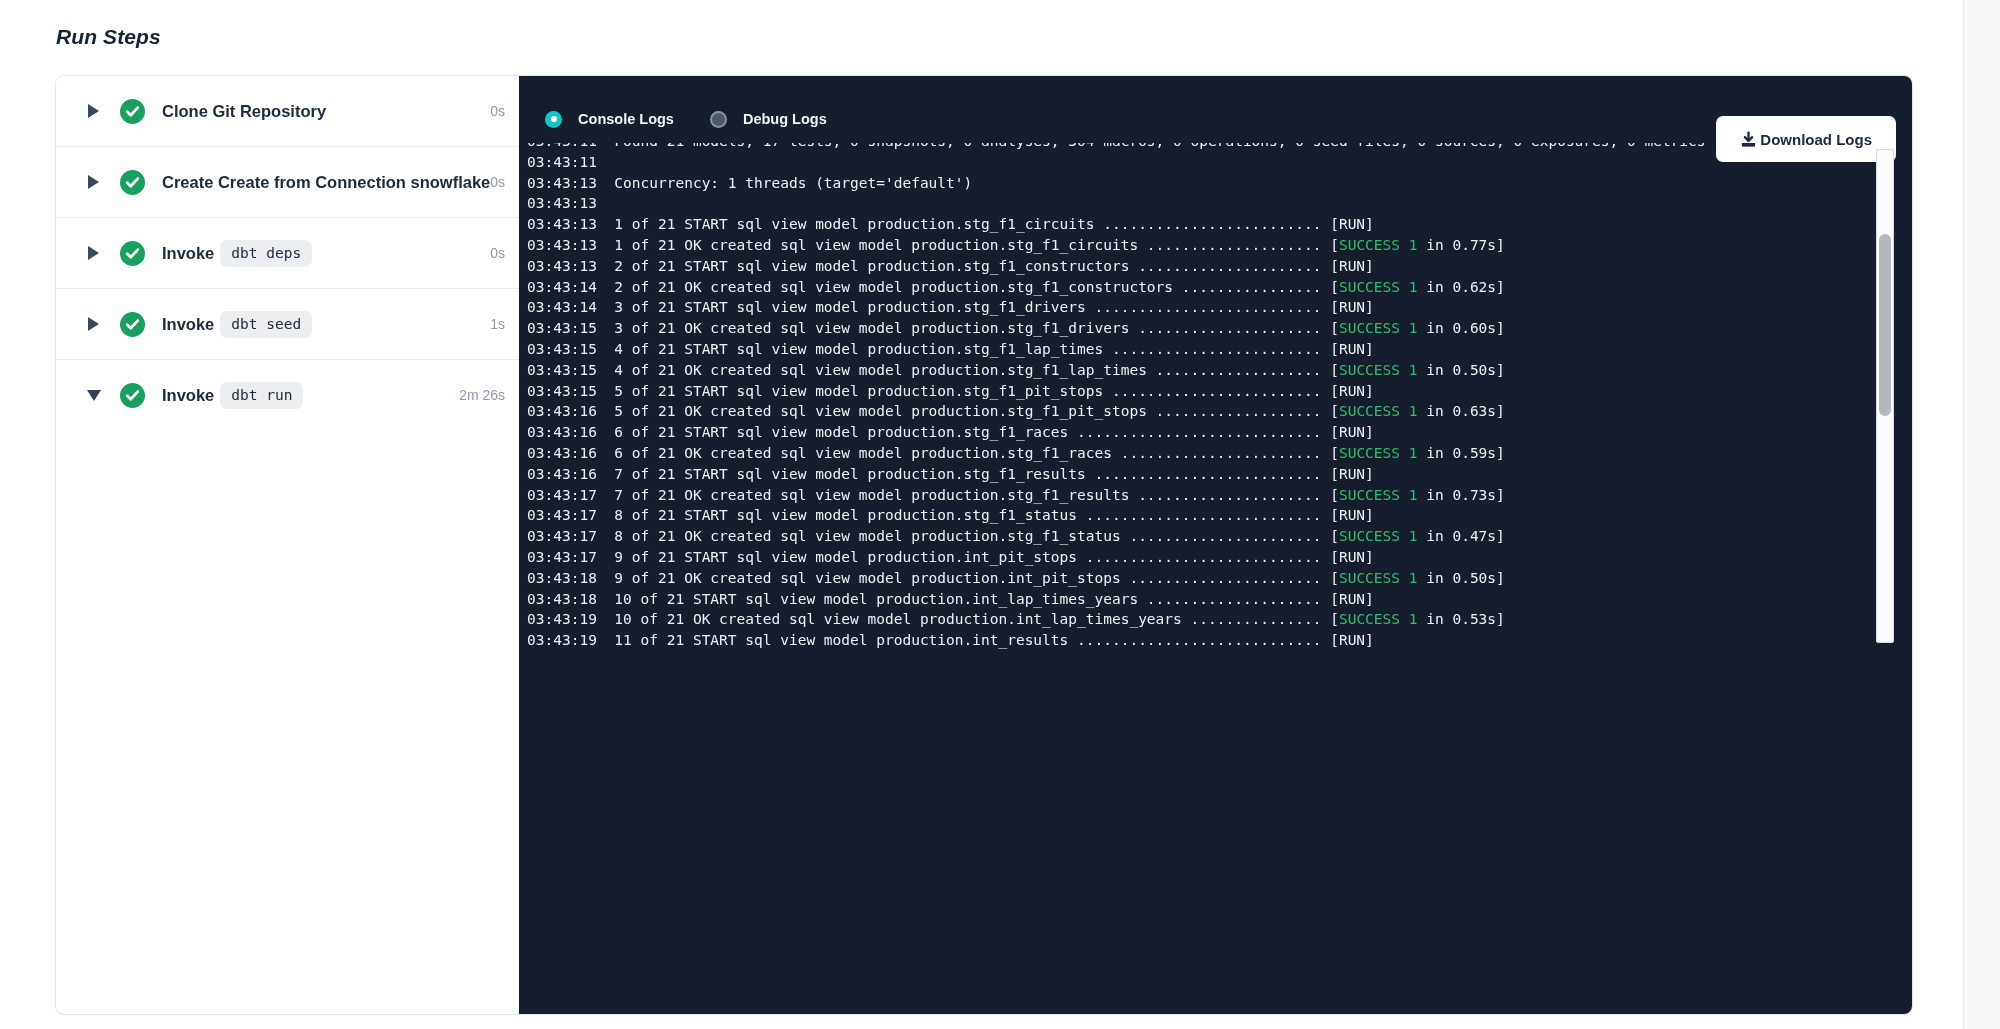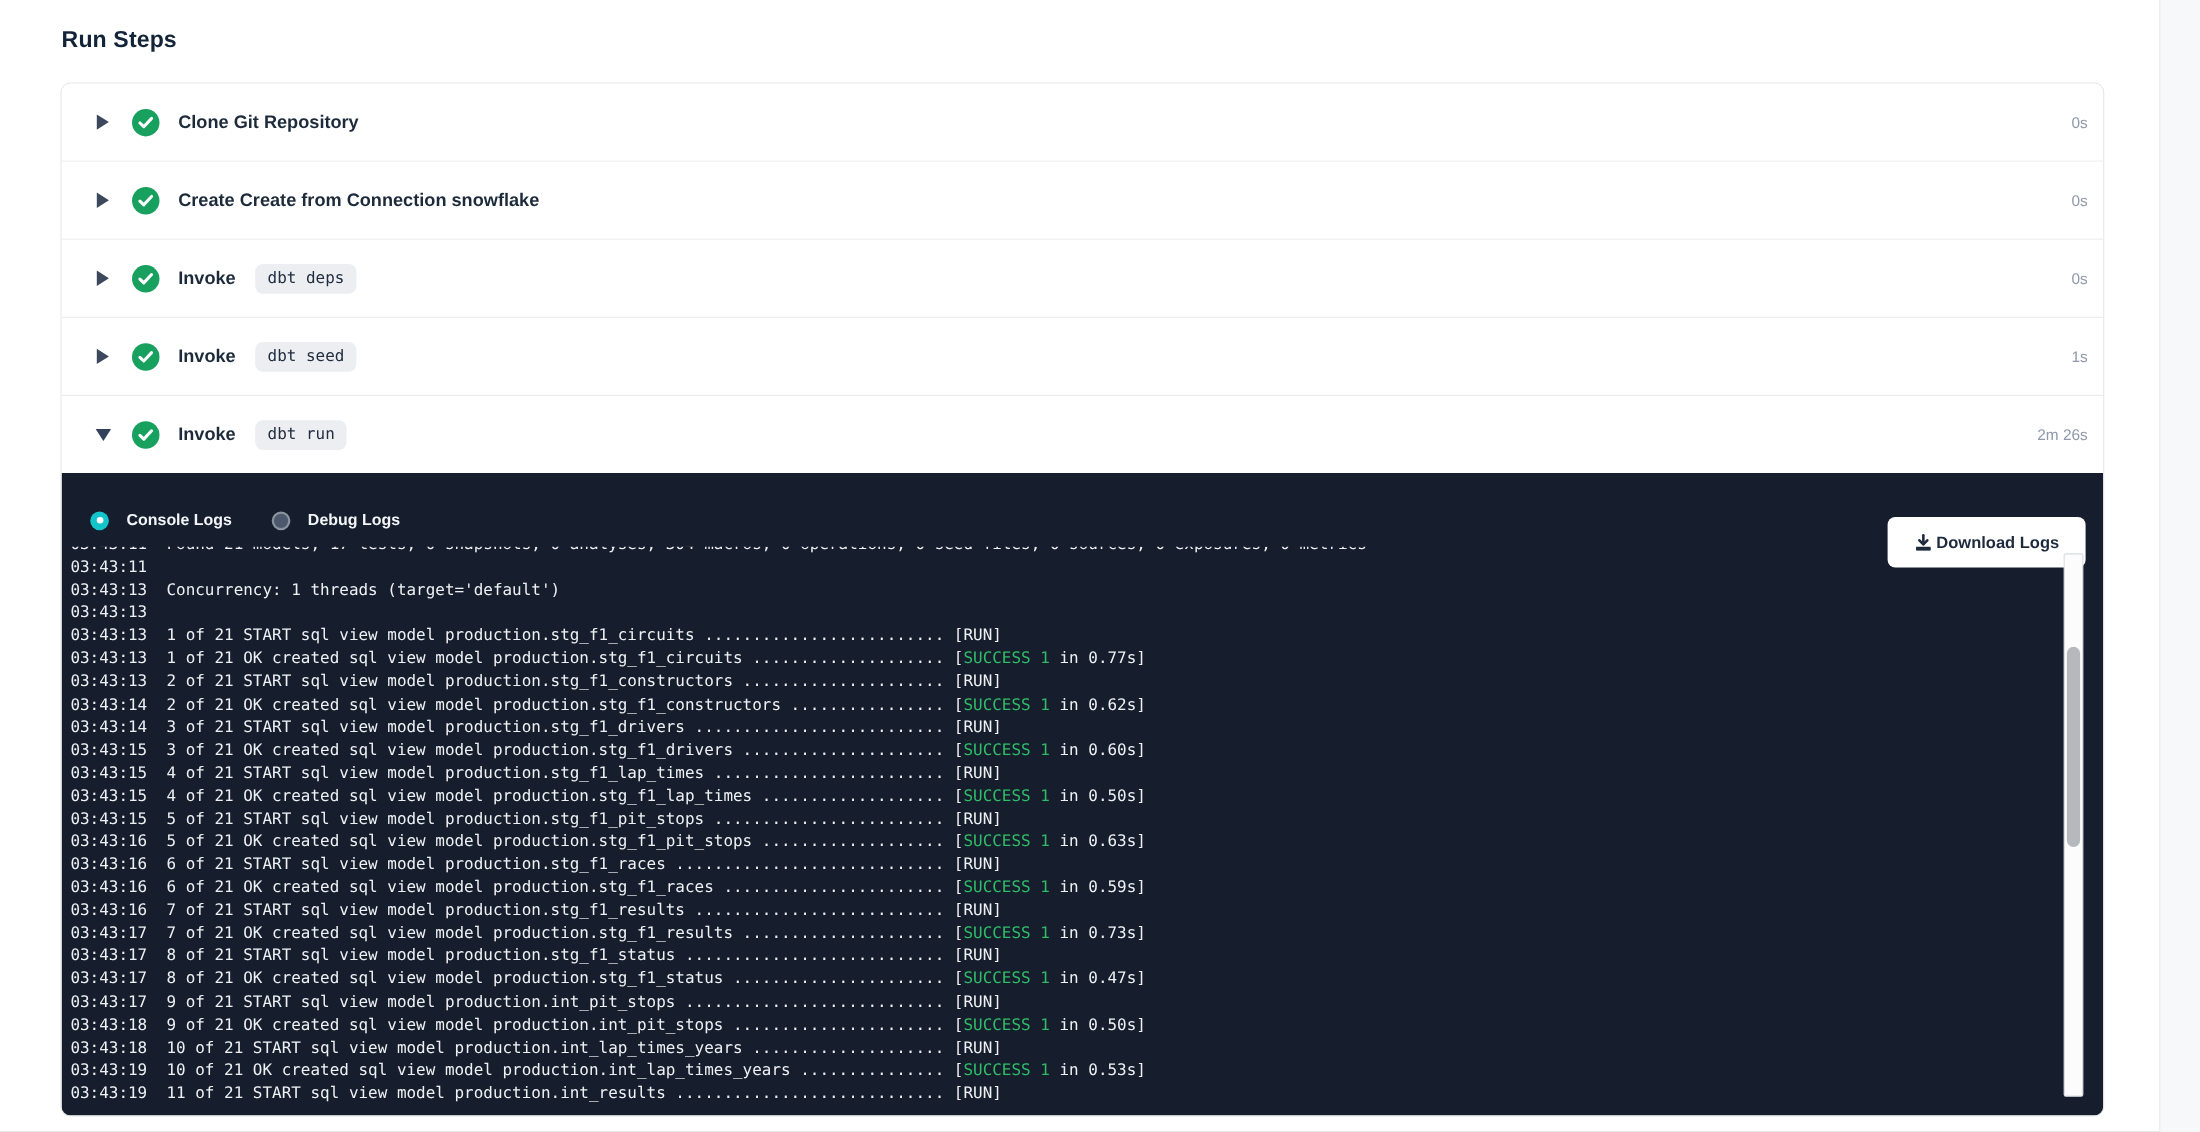--- a/index.html
+++ b/index.html
@@ -7,43 +7,43 @@
     width:2000px;height:1029px;position:relative;background:#ffffff;
     font-family:"Liberation Sans",sans-serif;overflow:hidden;
     -webkit-font-smoothing:antialiased;
   }
   .right-rail{
     position:absolute;left:1963px;top:0;width:37px;height:1029px;
     background:#f7f8fa;border-left:1px solid #e9ebee;box-sizing:border-box;
   }
   .page-title{
     position:absolute;left:56px;top:11px;font-size:21px;font-weight:700;
-    color:#132438;letter-spacing:.1px;
+    color:#132438;letter-spacing:.1px;font-style:italic;
   }
   .card{
     position:absolute;left:55px;top:75px;width:1858px;height:940px;
     box-sizing:border-box;border:1px solid #e3e6ea;border-radius:9px;
-    background:#fff;overflow:hidden;display:flex;flex-direction:column;
+    background:#fff;overflow:hidden;display:flex;flex-direction:row;
   }
   .step-row{
     height:71px;box-sizing:border-box;display:flex;align-items:center;
     padding:0 14px 0 31px;border-bottom:1px solid #eaecef;background:#fff;
     flex:0 0 auto;cursor:pointer;
   }
   .steps-rows .step-row:last-child{border-bottom:none;height:70px;}
   .caret-box{width:13px;display:flex;justify-content:center;align-items:center;margin-right:20px;flex:0 0 auto;}
   .caret-right{width:0;height:0;border-top:7px solid transparent;border-bottom:7px solid transparent;border-left:11px solid #3c485c;}
   .caret-down{width:0;height:0;border-left:7px solid transparent;border-right:7px solid transparent;border-top:11px solid #33405a;}
   .check-circle{
     width:25px;height:25px;border-radius:50%;background:#17a05e;margin-right:17px;
     display:flex;align-items:center;justify-content:center;flex:0 0 auto;
   }
   .step-label{font-size:16.5px;font-weight:700;color:#1c2a3a;}
   .cmd-badge{
-    margin-left:18px;background:#eceef1;border-radius:7px;padding:5px 11px 6px;
+    margin-left:6px;background:#eceef1;border-radius:7px;padding:5px 11px 6px;
     font-family:"DejaVu Sans Mono",monospace;font-size:14.5px;color:#222d40;
   }
   .step-duration{margin-left:auto;font-size:14px;color:#8f99aa;}
   .log-panel{
     flex:1 1 auto;position:relative;background:#161e2d;min-height:0;
   }
   .panel-header{
     position:absolute;left:0;right:0;top:20px;height:46px;
     display:flex;align-items:center;padding-left:26px;box-sizing:border-box;
   }

